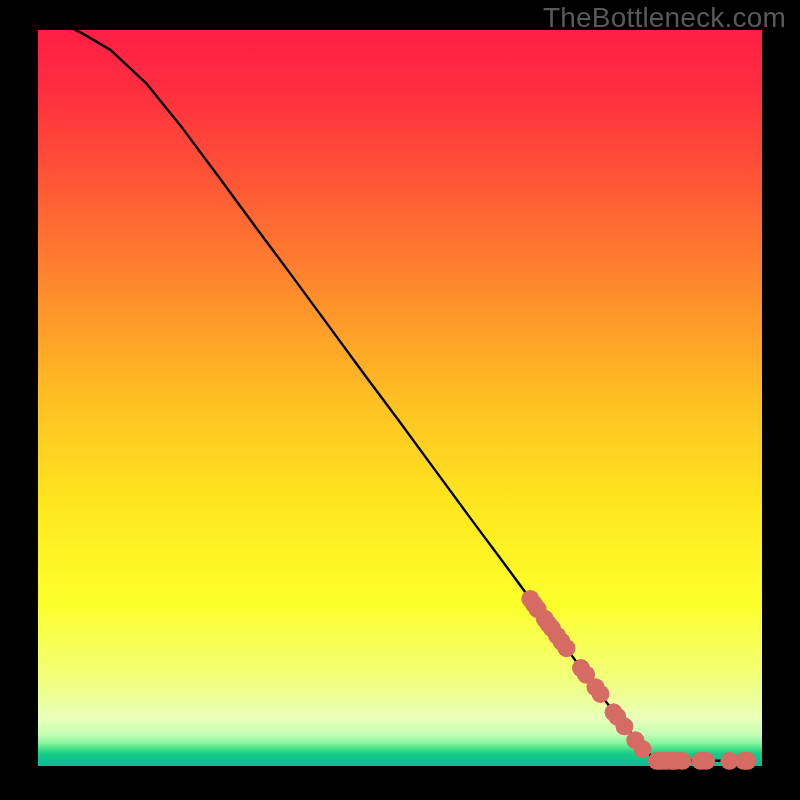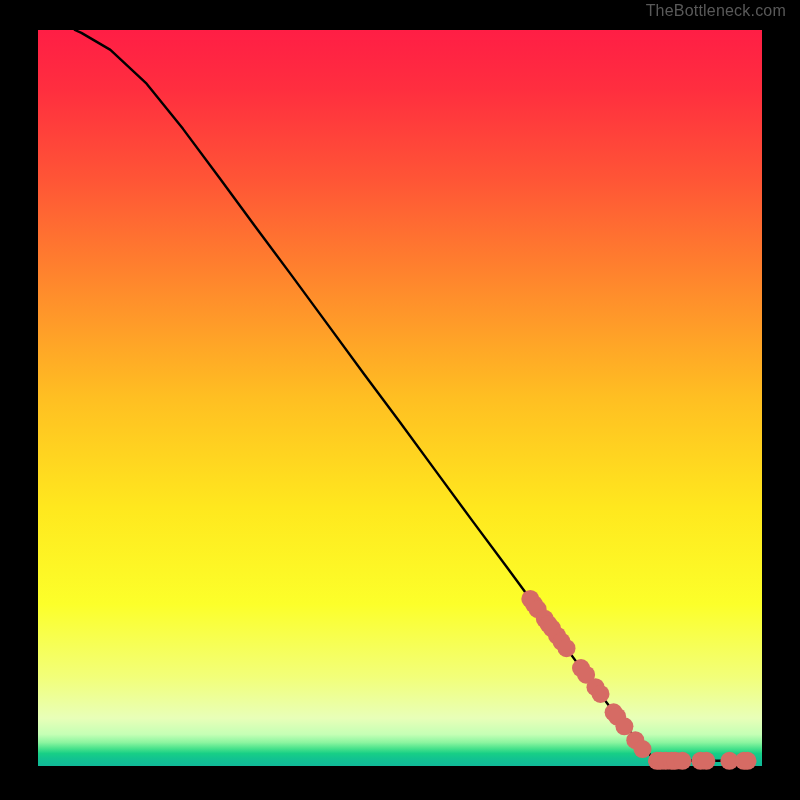--- a/index.html
+++ b/index.html
@@ -14,21 +14,21 @@
   .frame {
     position: relative;
     width: 800px;
     height: 800px;
   }
   .watermark {
     position: absolute;
     top: 2px;
     right: 14px;
     color: #595959;
-    font-size: 16px;
+    font-size: 28px;
     font-weight: 500;
     letter-spacing: 0.2px;
     z-index: 5;
   }
   svg {
     position: absolute;
     inset: 0;
   }
 </style>
 </head>

